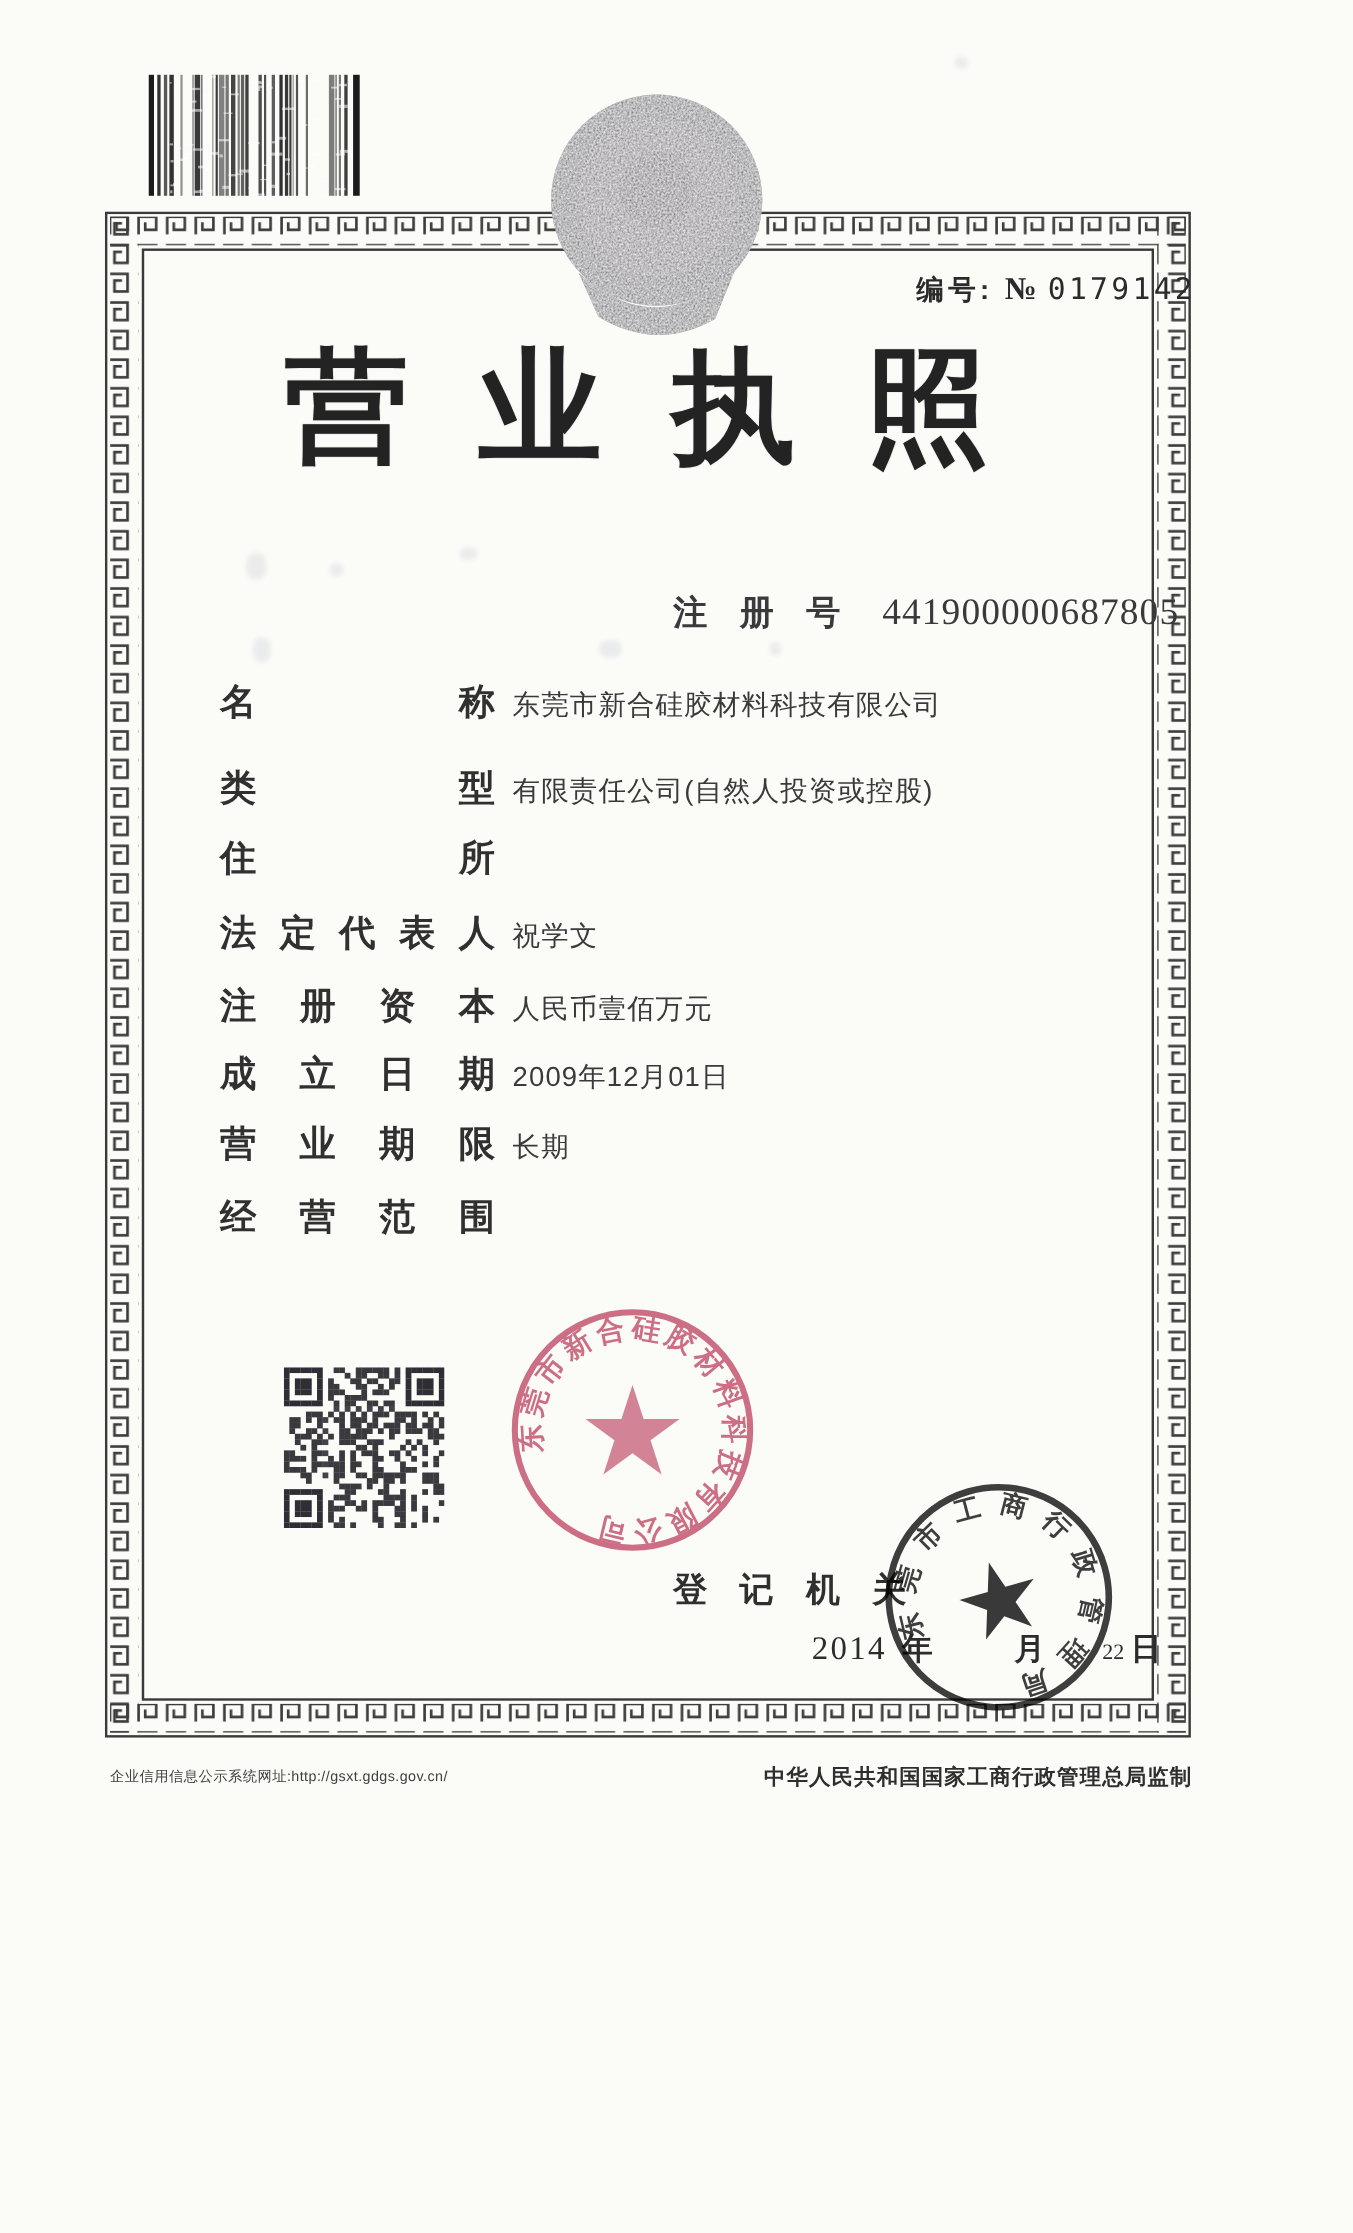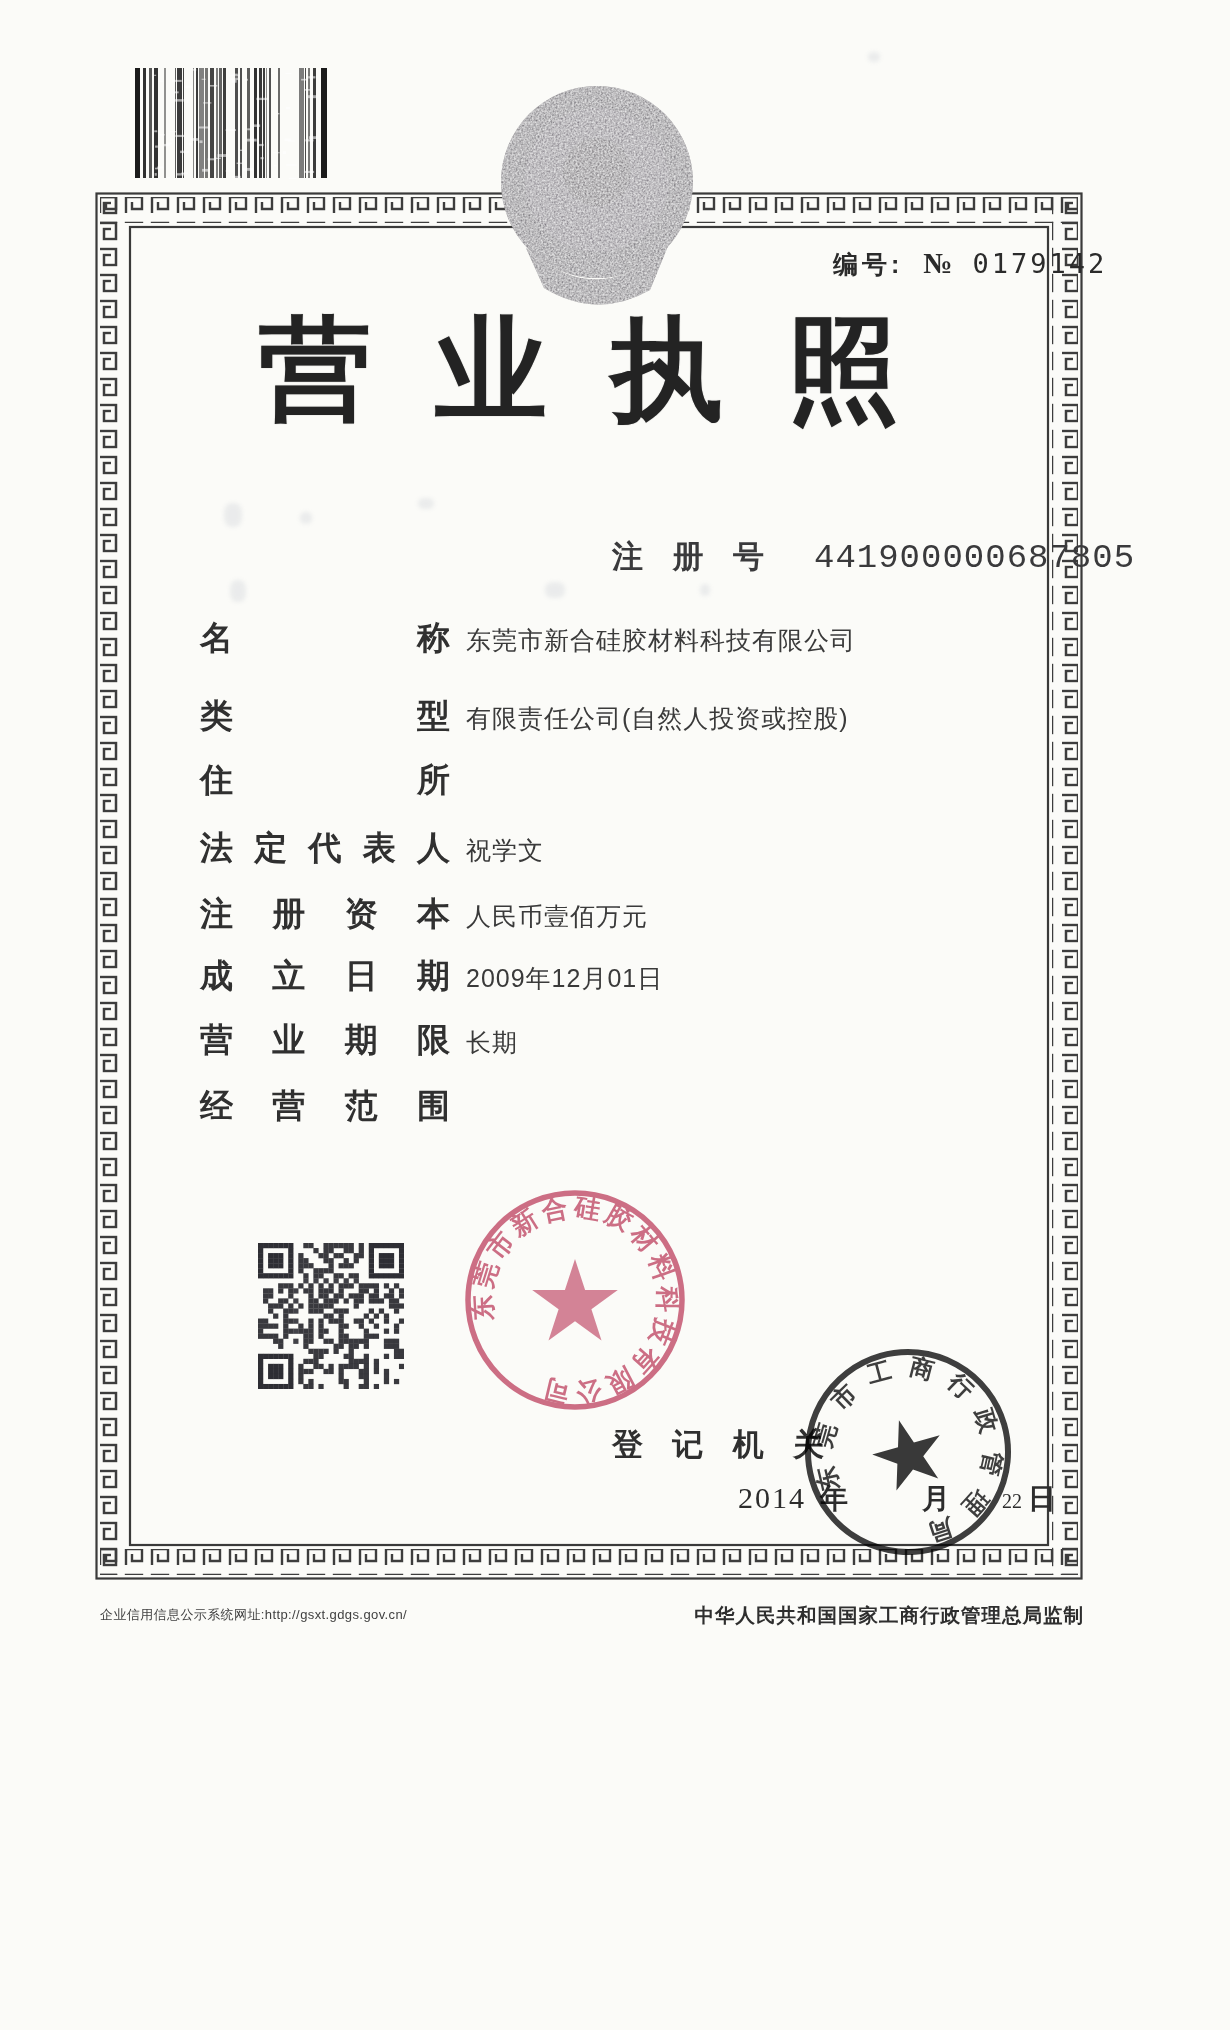--- a/index.html
+++ b/index.html
@@ -14,36 +14,36 @@
   
   #barcode{left:135px;top:66px;width:196px;height:114px;z-index:5;}
 
   
   #emblem{left:498px;top:80px;width:200px;height:228px;z-index:6;}
 
   
   #frame{left:95px;top:192px;width:988px;height:1388px;z-index:1;}
 
   
-  .serial{left:833px;top:247px;z-index:7;display:flex;align-items:baseline;gap:20px;
+  .serial{left:833px;top:247px;z-index:7;display:flex;align-items:baseline;gap:10px;
     color:#2b2b2b;}
   .serial .lbl{font-size:25px;letter-spacing:4px;font-weight:600;}
   .serial .numero{font-family:"Liberation Serif",serif;font-weight:900;font-size:29px;}
   .serial .num{font-family:"DejaVu Sans Mono",monospace;font-size:27px;letter-spacing:3px;}
 
   
   .title{left:95px;top:295px;width:988px;text-align:center;z-index:7;
     font-size:112px;font-weight:900;color:#232323;
     letter-spacing:64px;padding-left:44px;box-sizing:border-box;
     text-shadow:0 0 1px #44444488;}
 
   
   .regline{left:612px;top:536px;z-index:7;display:flex;align-items:baseline;}
   .regline .rlabel{width:152px;font-size:31px;font-weight:600;color:#3a3a3c;}
-  .regline .rnum{margin-left:50px;font-family:Liberation Mono, monospace;
+  .regline .rnum{margin-left:38px;font-family:Liberation Serif, serif;
     font-size:34px;color:#3a3a3c;letter-spacing:1px;}
 
   
   .row{position:absolute;left:200px;display:flex;align-items:baseline;z-index:7;}
   .flabel{width:250px;font-size:33px;font-weight:700;color:#303030;flex:0 0 auto;}
   .fvalue{margin-left:16px;font-size:25px;color:#3a3a3a;letter-spacing:1px;white-space:nowrap;}
   .jlabel{display:flex;justify-content:space-between;}
   .scopeval{margin-left:16px;width:600px;font-size:19.5px;line-height:1.52;
     color:#333;letter-spacing:.5px;white-space:normal;}
   .scopeval .seg2{font-weight:700;color:#2b2b2b;}

